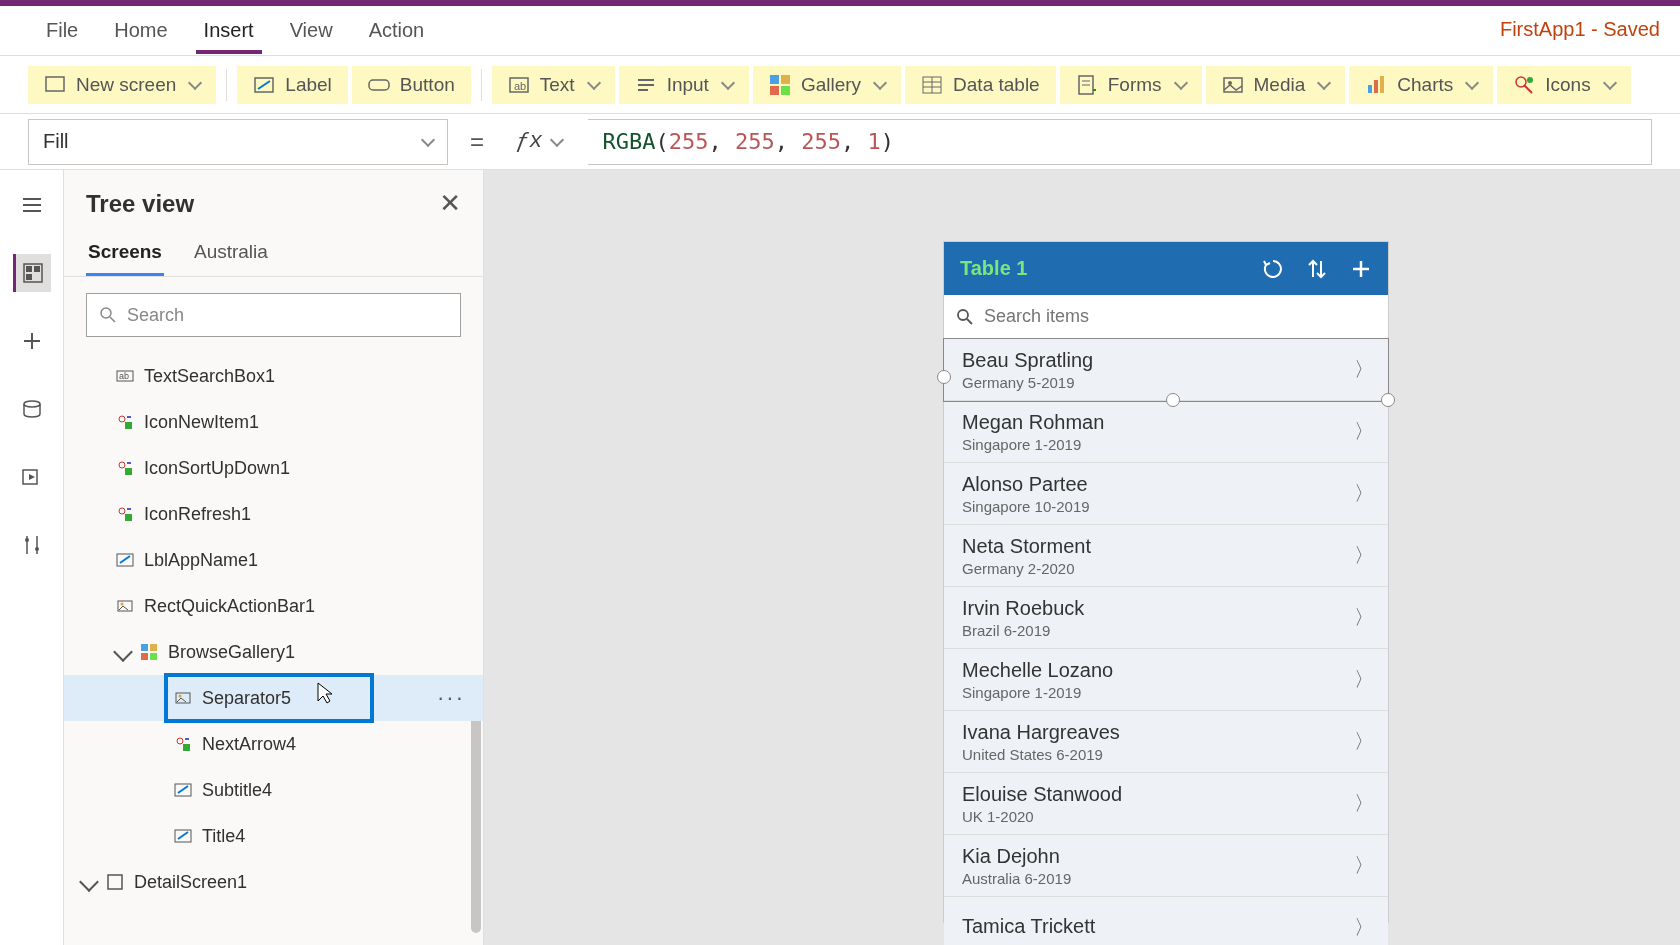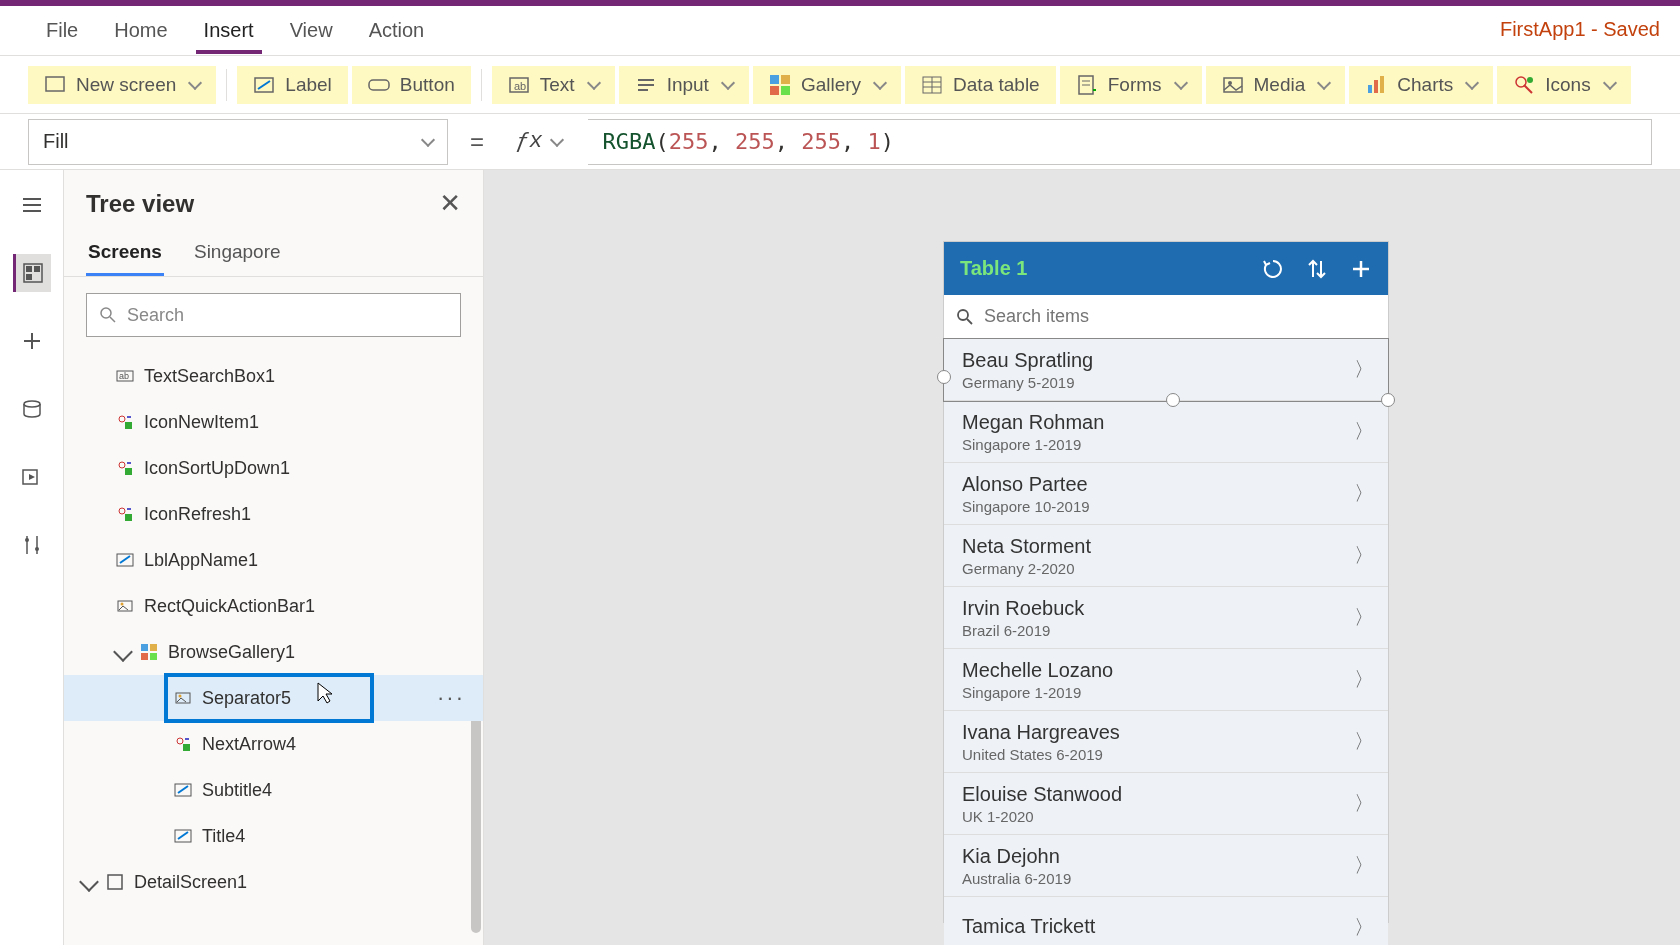--- a/index.html
+++ b/index.html
@@ -269,21 +269,21 @@
       </div>
   </div>
 
   <div class="tree-panel">
     <div class="tree-header">
       <div class="tree-title">Tree view</div>
       <div class="tree-close">✕</div>
     </div>
     <div class="tree-tabs">
       <div class="tree-tab active">Screens</div>
-      <div class="tree-tab">Singapore</div>
+      <div class="tree-tab">Australia</div>
     </div>
     <div class="tree-search">
       <span>
           <svg width="18" height="18">
             <circle cx="7" cy="7" r="5" fill="none" stroke="#888" stroke-width="1.5"></circle>
             <line x1="11" y1="11" x2="16" y2="16" stroke="#888" stroke-width="1.5"></line>
           </svg>
         </span>
       <span style="color:#888">Search</span>
     </div>

